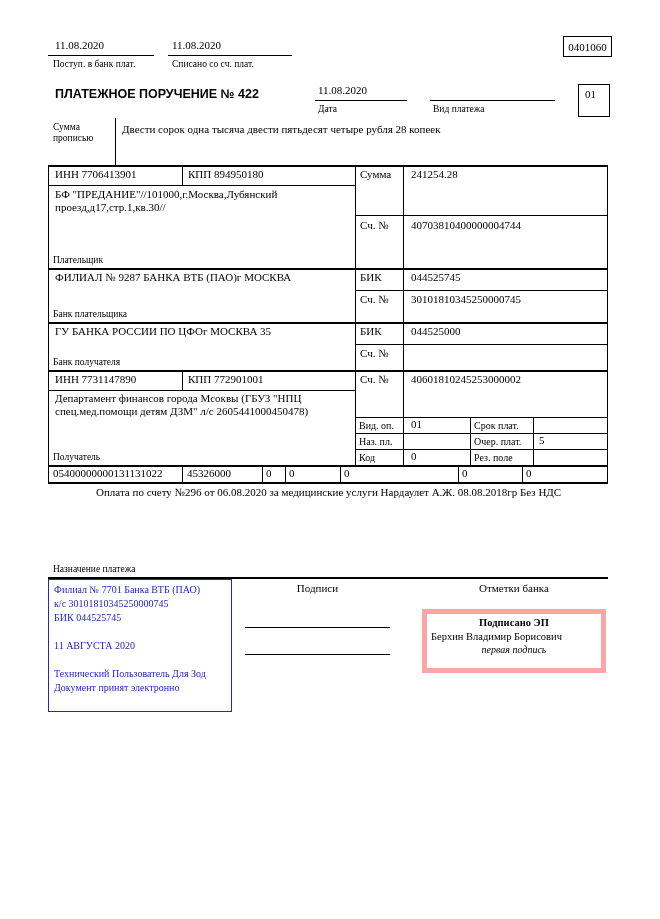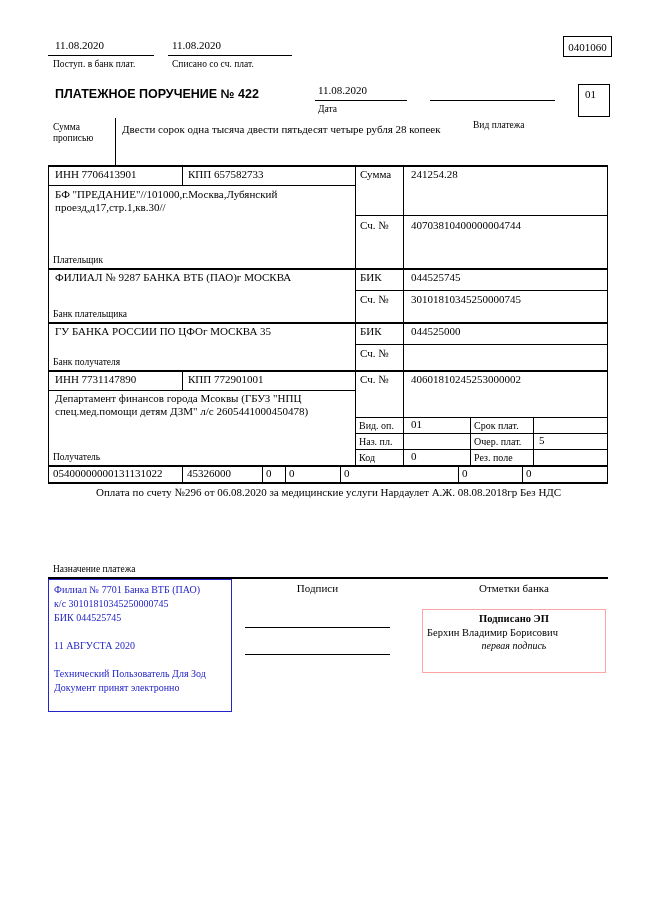--- a/index.html
+++ b/index.html
@@ -19,21 +19,21 @@
   .box { position:absolute; border:1px solid #000; }
   .title { font-family:"Liberation Sans", sans-serif; font-weight:bold; font-size:12.5px; }
   .stamp {
     position:absolute; left:48px; top:579px; width:184px; height:133px;
     border:1px solid #2424c8; color:#2424c8;
     font-size:10px; line-height:14px; padding:3px 5px; box-sizing:border-box;
   }
   .stamp-line { min-height:14px; }
   .esign-box {
     position:absolute; left:422px; top:609px; width:184px; height:64px;
-    border:1px solid #fca5a5; box-sizing:border-box; padding:2px 4px;
+    border:5px solid #fca5a5; box-sizing:border-box; padding:2px 4px;
   }
   .esign-title { font-size:10.5px; font-weight:bold; text-align:center; line-height:14px; }
   .esign-name { font-size:10.5px; line-height:13px; }
   .esign-role { font-size:10px; font-style:italic; line-height:13px;text-align:center; }
   .esign-ok { font-size:10.5px; font-weight:bold; text-align:center; line-height:14px; }
 </style>
 </head>
 <body>
 
 <div class="t val" style="left:55px; top:39px;">11.08.2020</div>
@@ -48,21 +48,21 @@
   <span class="val" style="line-height:19px;">0401060</span>
 </div>
 
 <div class="t title" style="left:55px; top:87px;">ПЛАТЕЖНОЕ ПОРУЧЕНИЕ № 422</div>
 
 <div class="t val" style="left:318px; top:84px;">11.08.2020</div>
 <div class="hl" style="left:315px; top:100px; width:92px;"></div>
 <div class="t lbl" style="left:318px; top:104px;">Дата</div>
 
 <div class="hl" style="left:430px; top:100px; width:125px;"></div>
-<div class="t lbl" style="left:433px; top:120px;margin-left:40px;">Вид платежа</div>
+<div class="t lbl" style="left:433px; top:104px;">Вид платежа</div>
 
 <div class="box" style="left:578px; top:84px; width:30px; height:31px;">
   <span class="val" style="display:block; padding:3px 0 0 6px;">01</span>
 </div>
 
 <div class="t lbl wrap" style="left:53px; top:122px; width:55px;">Сумма прописью</div>
 <div class="vl" style="left:115px; top:118px; height:47px;"></div>
 <div class="t val wrap" style="left:122px; top:123px; width:482px;">Двести сорок одна тысяча двести пятьдесят четыре рубля 28 копеек</div>
 
 <div class="hl heavy" style="left:48px; top:165px; width:560px;"></div>
@@ -91,21 +91,21 @@
 <div class="hl heavy" style="left:48px; top:465px; width:560px;"></div>
 <div class="hl heavy" style="left:48px; top:482px; width:560px;"></div>
 <div class="vl" style="left:182px; top:465px; height:17px;"></div>
 <div class="vl" style="left:262px; top:465px; height:17px;"></div>
 <div class="vl" style="left:285px; top:465px; height:17px;"></div>
 <div class="vl" style="left:340px; top:465px; height:17px;"></div>
 <div class="vl" style="left:458px; top:465px; height:17px;"></div>
 <div class="vl" style="left:522px; top:465px; height:17px;"></div>
 
 <div class="t val" style="left:55px; top:168px;">ИНН 7706413901</div>
-<div class="t val" style="left:188px; top:168px;">КПП 657582733</div>
+<div class="t val" style="left:188px; top:168px;">КПП 894950180</div>
 <div class="t val" style="left:360px; top:168px;">Сумма</div>
 <div class="t val" style="left:411px; top:168px;">241254.28</div>
 <div class="t val wrap" style="left:55px; top:188px; width:295px;">БФ "ПРЕДАНИЕ"//101000,г.Москва,Лубянский проезд,д17,стр.1,кв.30//</div>
 <div class="t val" style="left:360px; top:219px;">Сч. №</div>
 <div class="t val" style="left:411px; top:219px;">40703810400000004744</div>
 <div class="t lbl" style="left:53px; top:255px;">Плательщик</div>
 
 <div class="t val" style="left:55px; top:271px;">ФИЛИАЛ № 9287 БАНКА ВТБ (ПАО)г МОСКВА</div>
 <div class="t val" style="left:360px; top:271px;">БИК</div>
 <div class="t val" style="left:411px; top:271px;">044525745</div>

